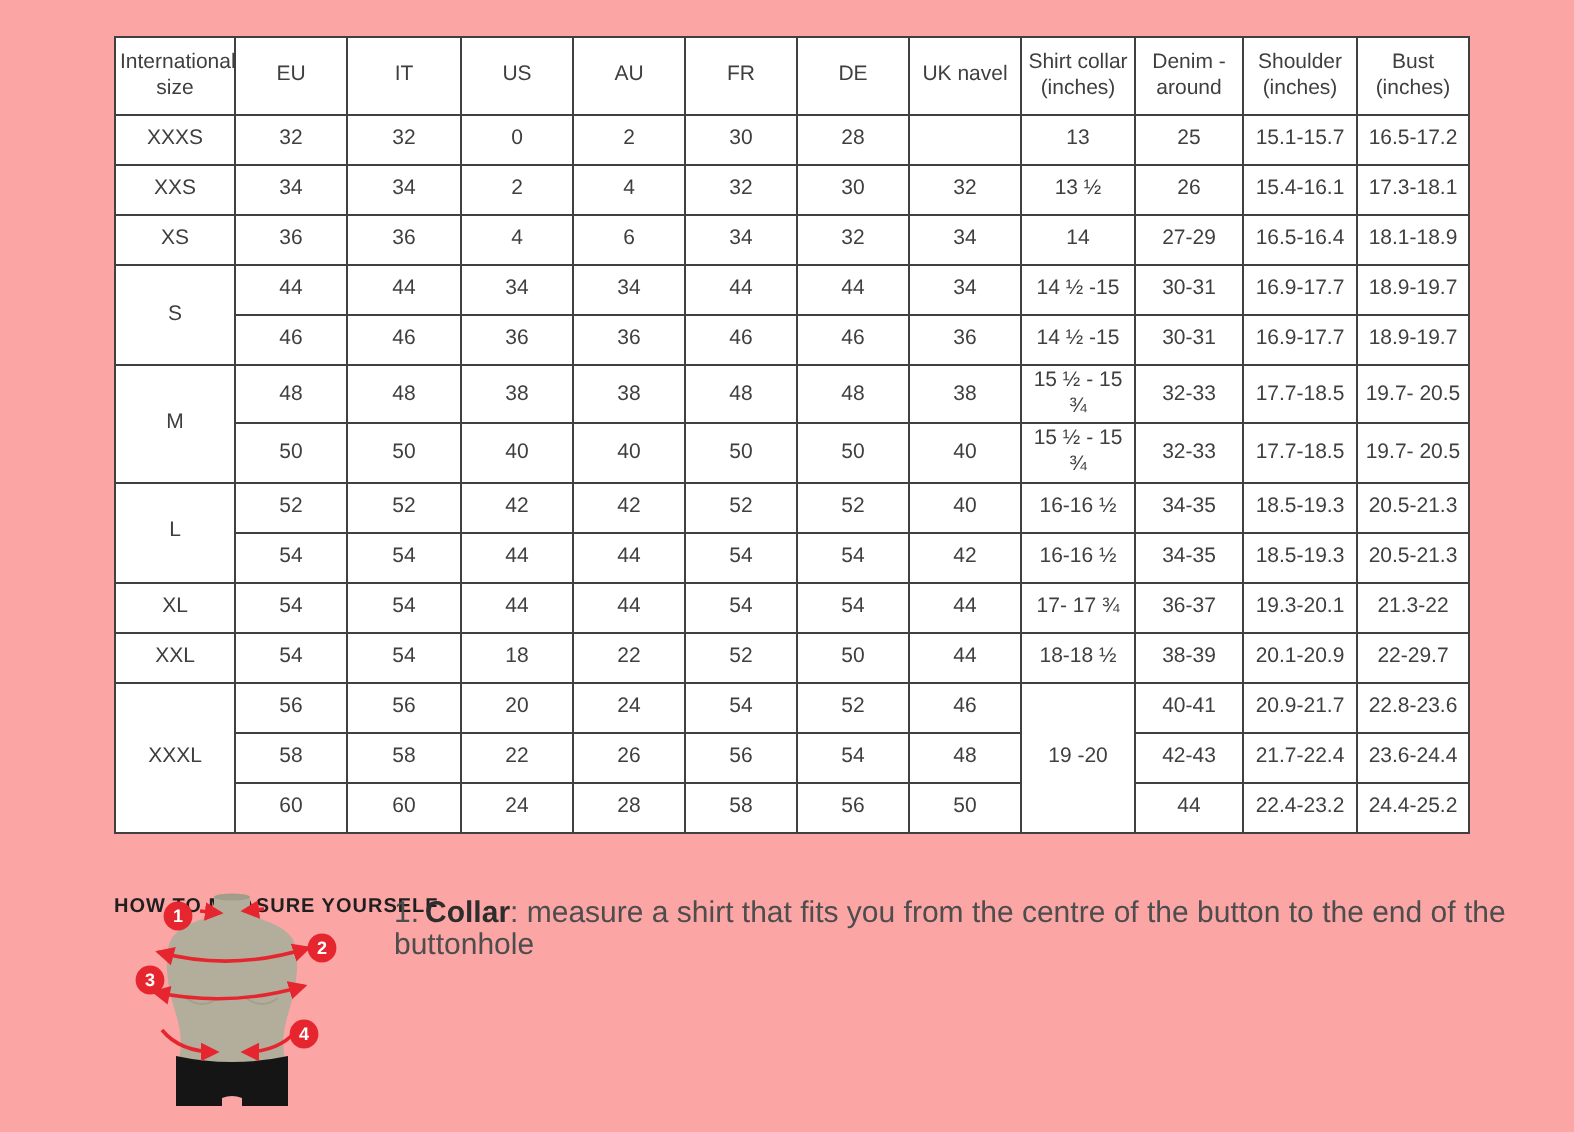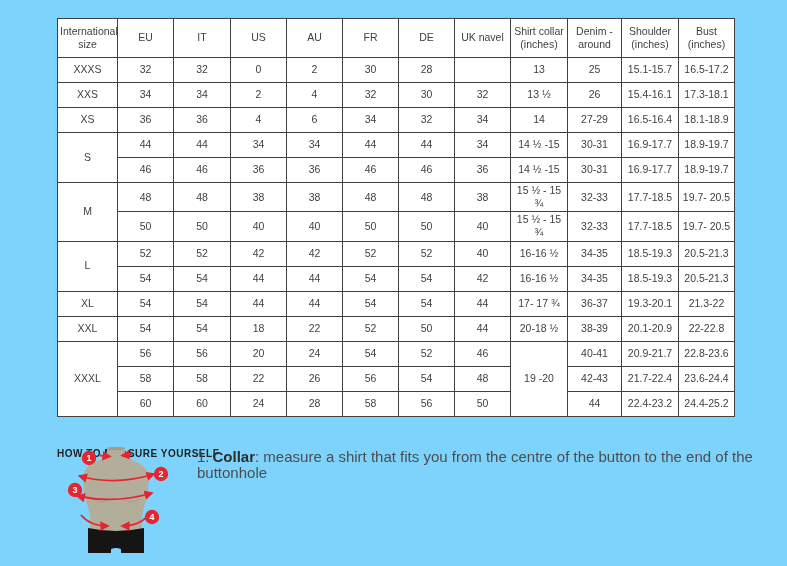--- a/index.html
+++ b/index.html
@@ -1,18 +1,18 @@
 <!DOCTYPE html>
 <html><head>
 <meta charset="utf-8">
 <style>
   * { margin:0; padding:0; box-sizing:border-box; }
   html,body { width:787px; height:566px; background:#ffffff; overflow:hidden;
               font-family:"Liberation Sans", sans-serif; }
-  .canvas { position:relative; width:787px; height:566px; background:#7dd3fc;text-decoration:underline; }
+  .canvas { position:relative; width:787px; height:566px; background:#fca5a5;text-decoration:underline; }
 
   
   .table-wrap { position:absolute; left:57px; top:18px; }
   table.size-table { border-collapse:collapse; table-layout:fixed; width:677px; }
   table.size-table th, table.size-table td {
     border:1px solid #404040; text-align:center; vertical-align:middle;
     color:#3f3f3f; font-size:10.5px; line-height:1.25; padding:1px 2px;
     background:#fff; font-weight:normal;
   }
   table.size-table thead th { height:39px; }
@@ -204,24 +204,24 @@
           </tr>
           <tr>
             <td>XXL</td>
             <td>54</td>
             <td>54</td>
             <td>18</td>
             <td>22</td>
             <td>52</td>
             <td>50</td>
             <td>44</td>
-            <td>20-18 ½</td>
+            <td>18-18 ½</td>
             <td>38-39</td>
             <td>20.1-20.9</td>
-            <td>22-22.8</td>
+            <td>22-29.7</td>
           </tr>
           <tr>
             <td rowspan="3">XXXL</td>
             <td>56</td>
             <td>56</td>
             <td>20</td>
             <td>24</td>
             <td>54</td>
             <td>52</td>
             <td>46</td>

